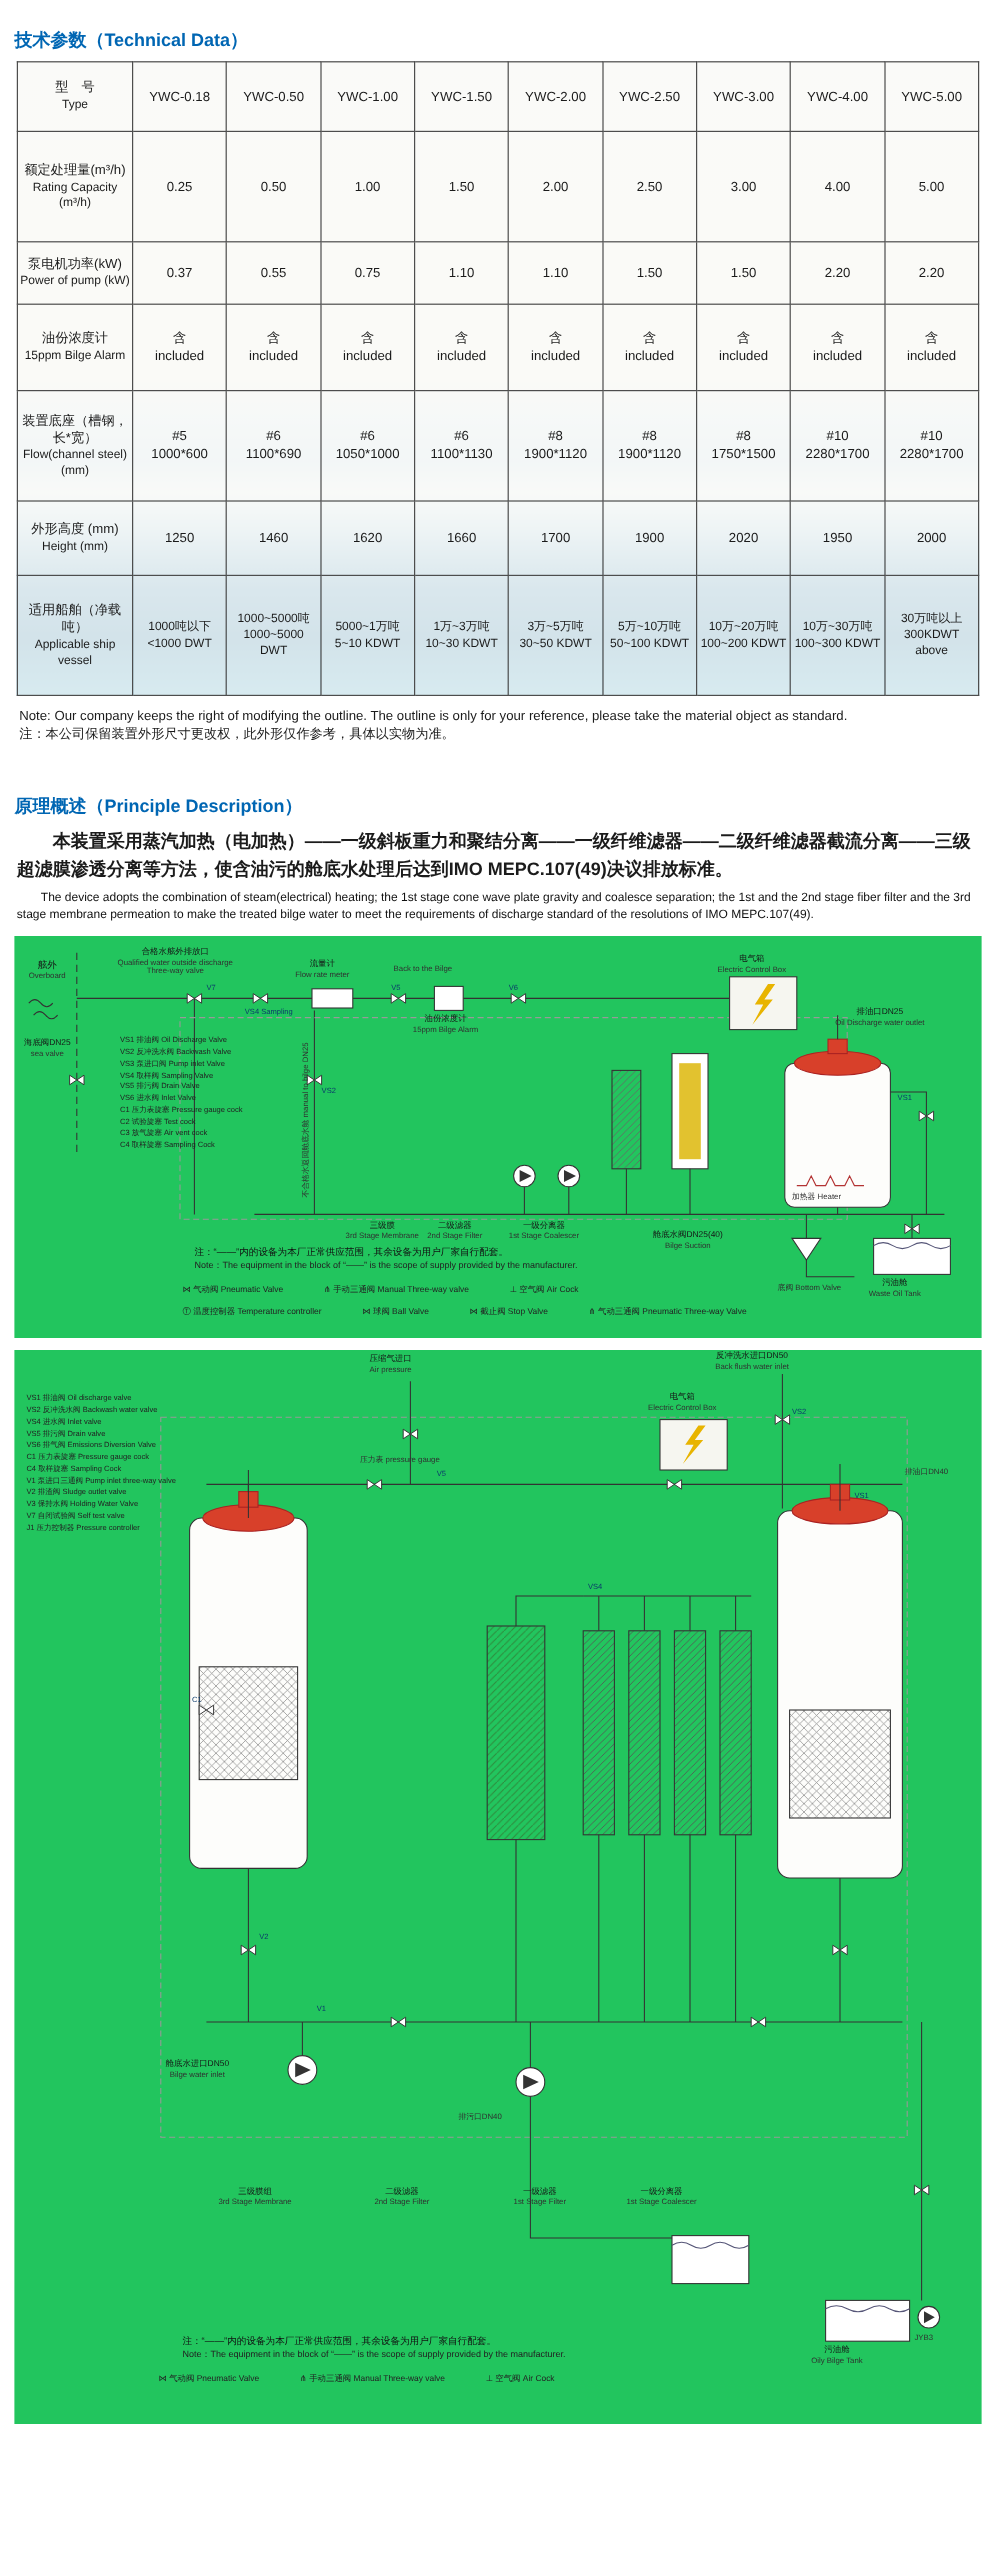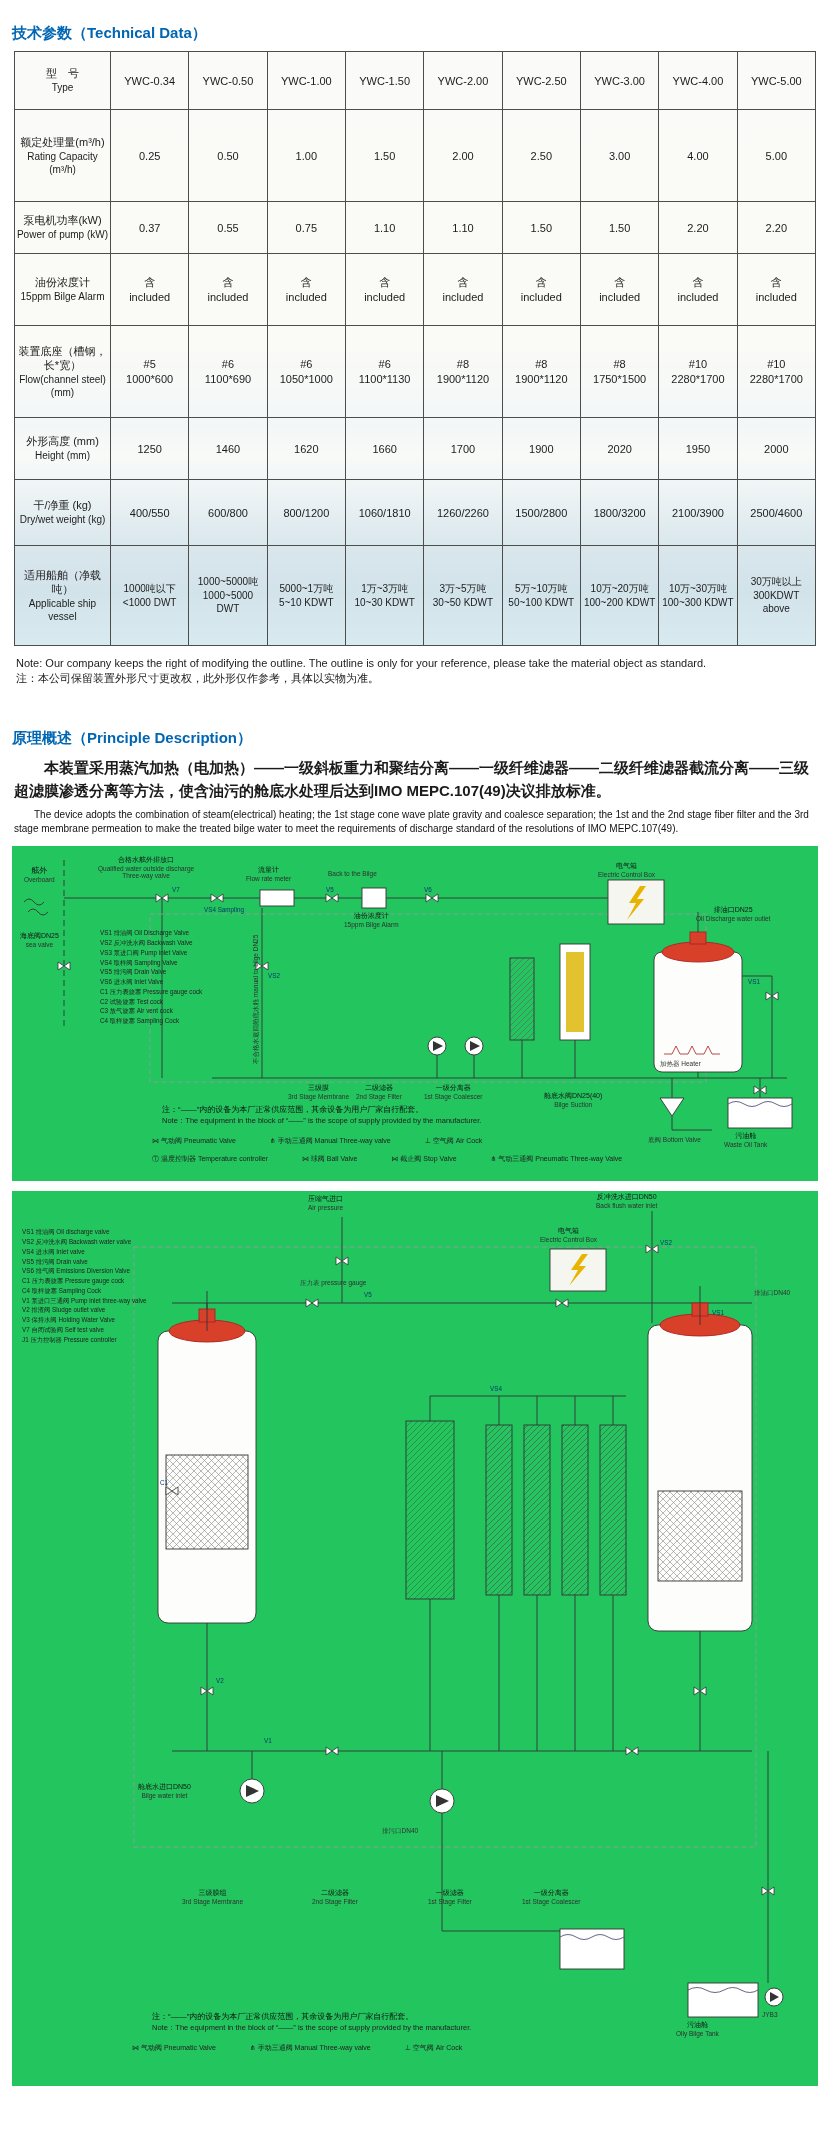--- a/index.html
+++ b/index.html
@@ -51,21 +51,21 @@
         <col>
         <col>
         <col>
   </colgroup>
   <tbody>
         <tr class="r-head">
     <th class="rl">
       <div class="cn">型　号</div>
       <div class="en">Type</div>
     </th>
-    <th>YWC-0.34</th>
+    <th>YWC-0.18</th>
     <th>YWC-0.50</th>
     <th>YWC-1.00</th>
     <th>YWC-1.50</th>
     <th>YWC-2.00</th>
     <th>YWC-2.50</th>
     <th>YWC-3.00</th>
     <th>YWC-4.00</th>
     <th>YWC-5.00</th>
   </tr>
   <tr class="r-rating">
@@ -189,35 +189,20 @@
     </th>
     <td>1250</td>
     <td>1460</td>
     <td>1620</td>
     <td>1660</td>
     <td>1700</td>
     <td>1900</td>
     <td>2020</td>
     <td>1950</td>
     <td>2000</td>
-  </tr>
-  <tr class="r-weight">
-    <th class="rl">
-      <div class="cn">干/净重 (kg)</div>
-      <div class="en">Dry/wet weight (kg)</div>
-    </th>
-    <td>400/550</td>
-    <td>600/800</td>
-    <td>800/1200</td>
-    <td>1060/1810</td>
-    <td>1260/2260</td>
-    <td>1500/2800</td>
-    <td>1800/3200</td>
-    <td>2100/3900</td>
-    <td>2500/4600</td>
   </tr>
   <tr class="r-ship two ship">
     <th class="rl">
       <div class="cn">适用船舶（净载吨）</div>
       <div class="en">Applicable ship vessel</div>
     </th>
     <td>
             <div>1000吨以下</div>
             <div>&lt;1000 DWT</div>
           </td>

